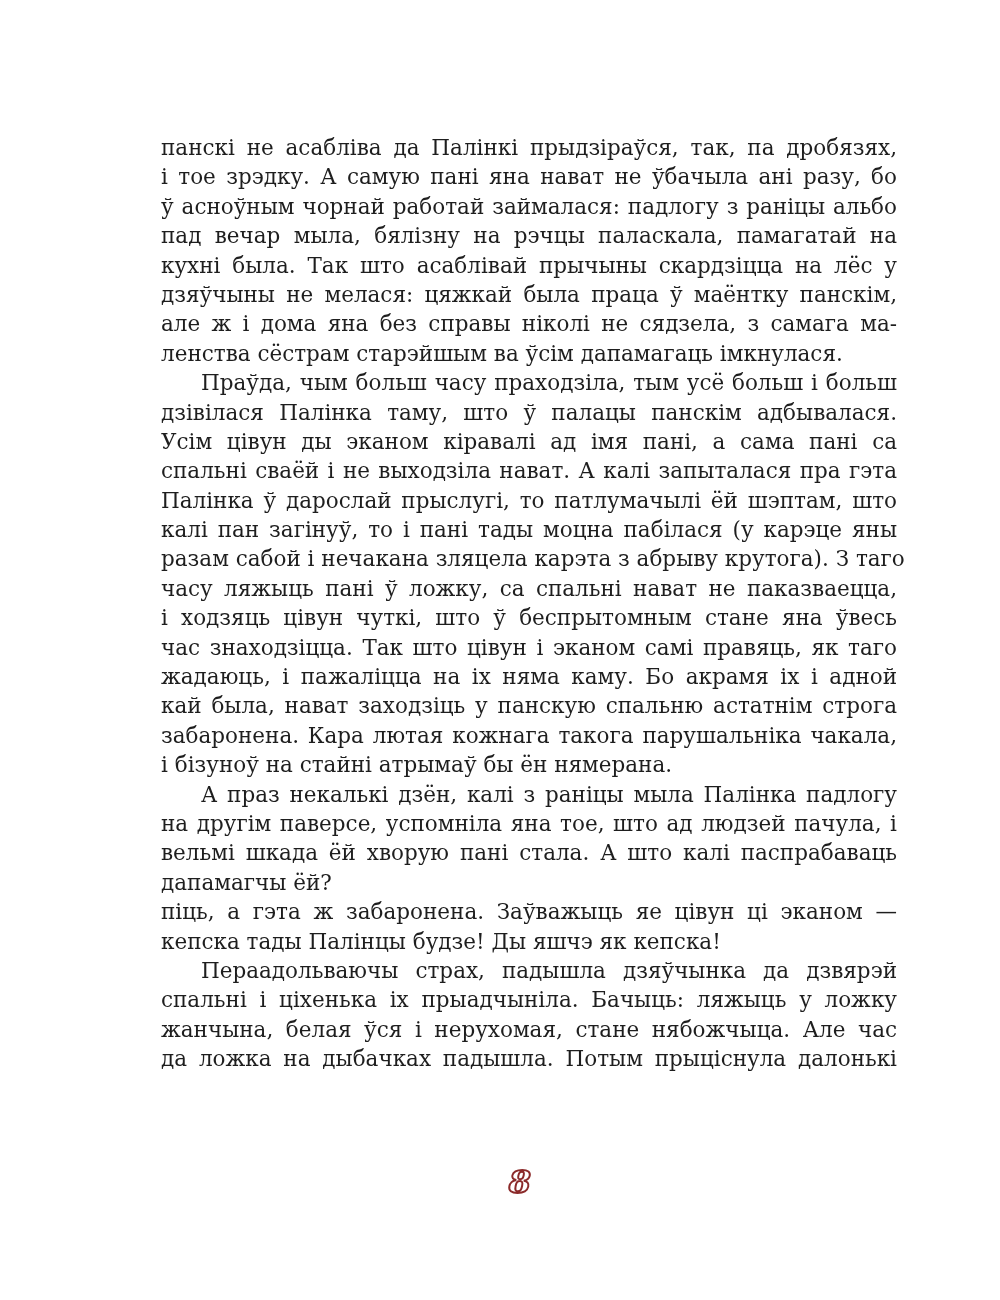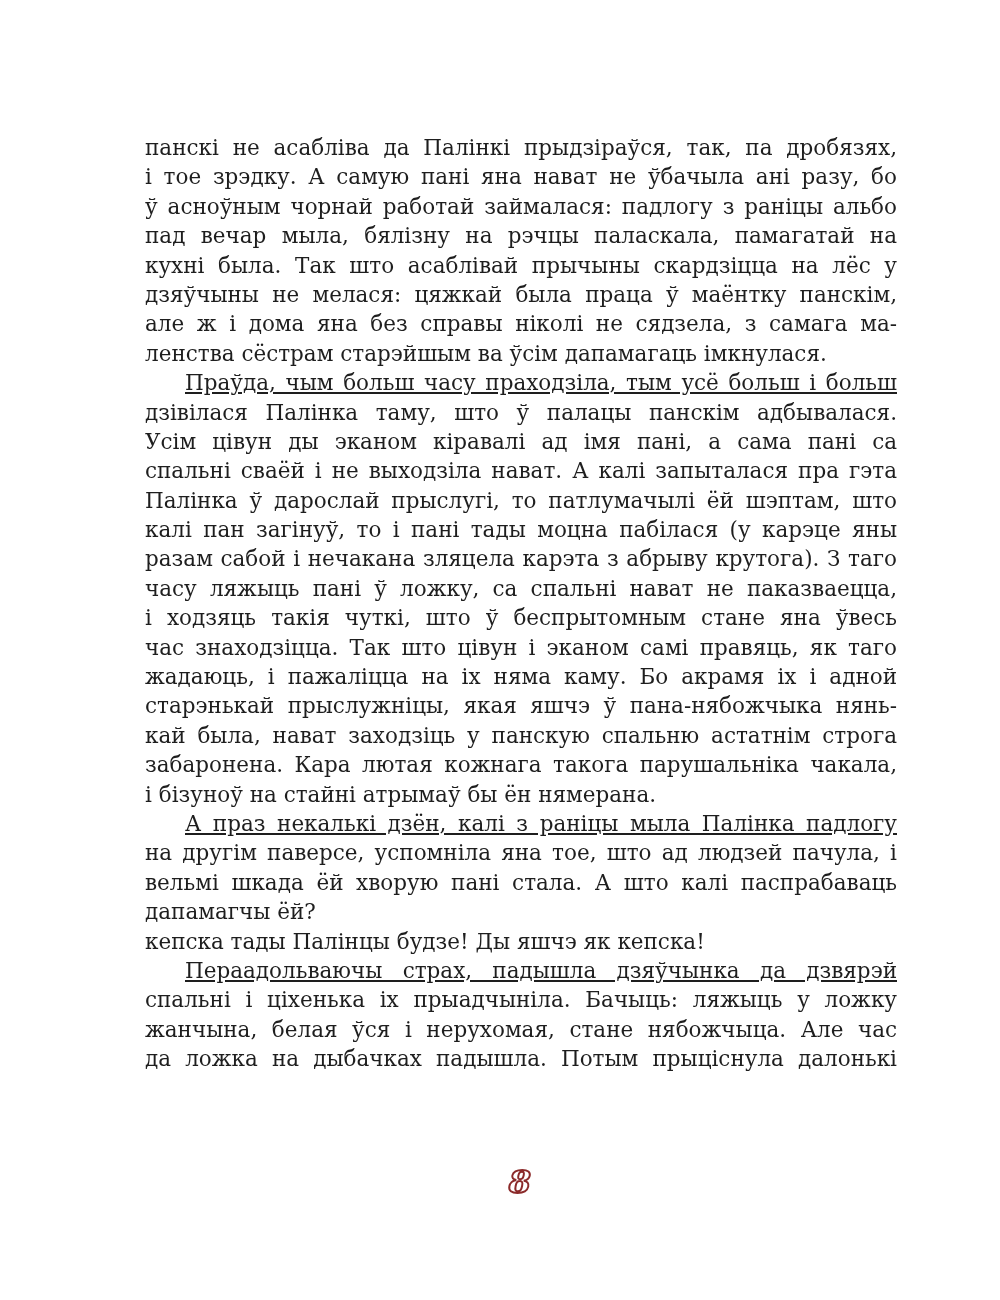--- a/index.html
+++ b/index.html
@@ -6,23 +6,24 @@
   body { width: 1000px; height: 1300px; position: relative; overflow: hidden; }
   .page {
     position: absolute; left: 145px; top: 133px; width: 752px;
     font-family: "DejaVu Serif", "Liberation Serif", serif;
     font-size: 21.5px; color: #1e1e1e;
   }
   .line {
     display: block; height: 29.4px; line-height: 29.4px;
     text-align: justify; text-align-last: justify; white-space: nowrap;
     overflow: visible;
+    margin-left: 16px;
   }
   .line.last { text-align-last: left; }
-  .line.indent { padding-left: 40px; text-decoration: underline; }
+  .line.indent { padding-left: 40px; }
   .page-number {
     position: absolute; left: 505px; top: 1163px; width: 30px; text-align: center;
     font-family: "DejaVu Serif", "Liberation Serif", serif;
     font-style: italic; font-weight: bold; font-size: 32px;
     color: #ffffff; -webkit-text-stroke: 2px #8b2a2a;
   }
 </style>
 </head>
 <body>
 
@@ -41,37 +42,37 @@
 
   <div>
     <span class="line indent">Праўда, чым больш часу праходзіла, тым усё больш і больш</span>
     <span class="line">дзівілася Палінка таму, што ў палацы панскім адбывалася.</span>
     <span class="line">Усім цівун ды эканом кіравалі ад імя пані, а сама пані са</span>
     <span class="line">спальні сваёй і не выходзіла нават. А калі запыталася пра гэта</span>
     <span class="line">Палінка ў дарослай прыслугі, то патлумачылі ёй шэптам, што</span>
     <span class="line">калі пан загінуў, то і пані тады моцна пабілася (у карэце яны</span>
     <span class="line">разам сабой і нечакана зляцела карэта з абрыву крутога). З таго</span>
     <span class="line">часу ляжыць пані ў ложку, са спальні нават не паказваецца,</span>
-    <span class="line">і ходзяць такія чуткі, што ў беспрытомным стане яна ўвесь</span>
+    <span class="line">і ходзяць цівун чуткі, што ў беспрытомным стане яна ўвесь</span>
     <span class="line">час знаходзіцца. Так што цівун і эканом самі правяць, як таго</span>
     <span class="line">жадаюць, і пажаліцца на іх няма каму. Бо акрамя іх і адной</span>
-    <span class="line">старэнькай прыслужніцы, якая яшчэ ў пана-нябожчыка нянь-</span>
     <span class="line">кай была, нават заходзіць у панскую спальню астатнім строга</span>
     <span class="line">забаронена. Кара лютая кожнага такога парушальніка чакала,</span>
     <span class="line last">і бізуноў на стайні атрымаў бы ён нямерана.</span>
   </div>
 
   <div>
     <span class="line indent">А праз некалькі дзён, калі з раніцы мыла Палінка падлогу</span>
     <span class="line">на другім паверсе, успомніла яна тое, што ад людзей пачула, і</span>
     <span class="line">вельмі шкада ёй хворую пані стала. А што калі паспрабаваць</span>
     <span class="line last">дапамагчы ёй?</span>
   </div>
 
   <div>
+    <span class="line">піць, а гэта ж забаронена. Заўважыць яе цівун ці эканом —</span>
     <span class="line last">кепска тады Палінцы будзе! Ды яшчэ як кепска!</span>
   </div>
 
   <div>
     <span class="line indent">Пераадольваючы страх, падышла дзяўчынка да дзвярэй</span>
     <span class="line">спальні і ціхенька іх прыадчыніла. Бачыць: ляжыць у ложку</span>
     <span class="line">жанчына, белая ўся і нерухомая, стане нябожчыца. Але час</span>
   </div>
 
   <div>

